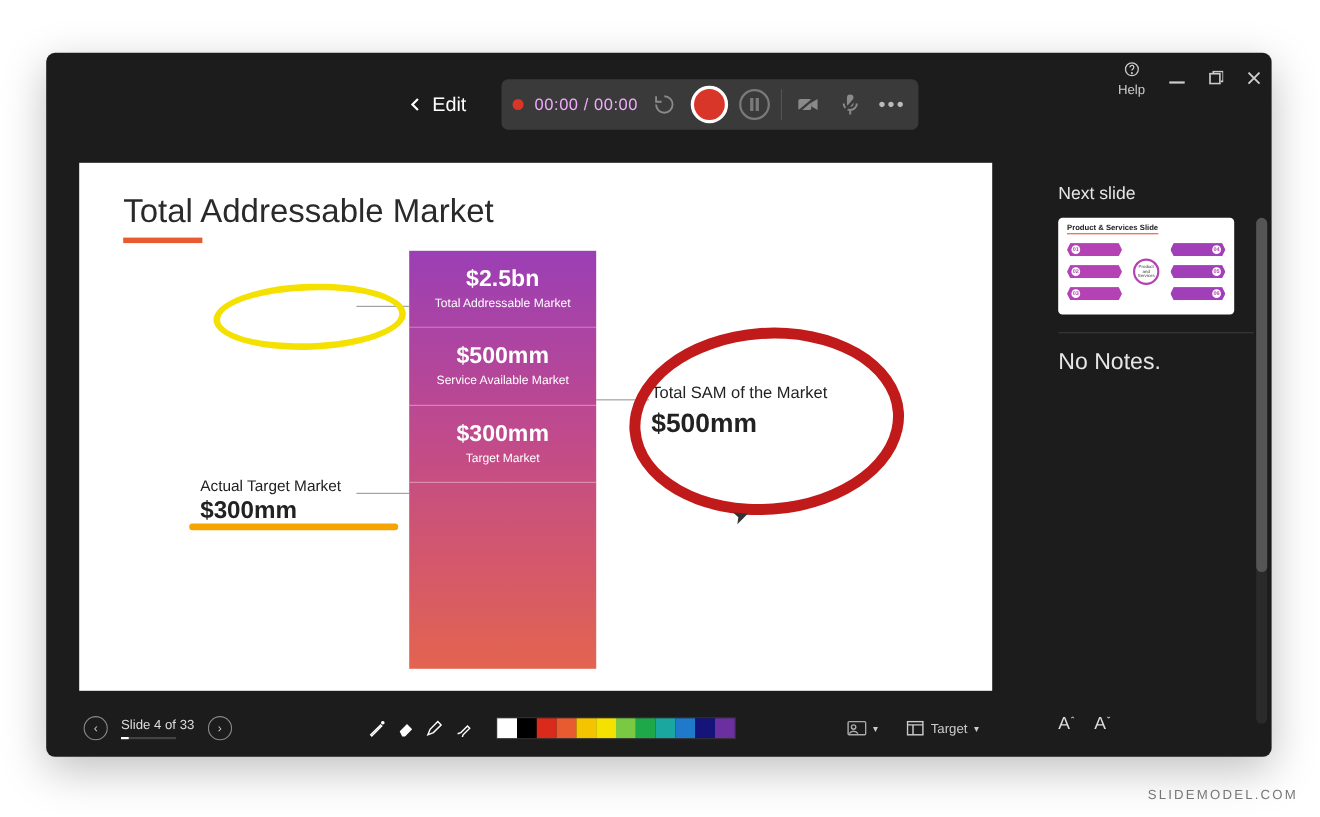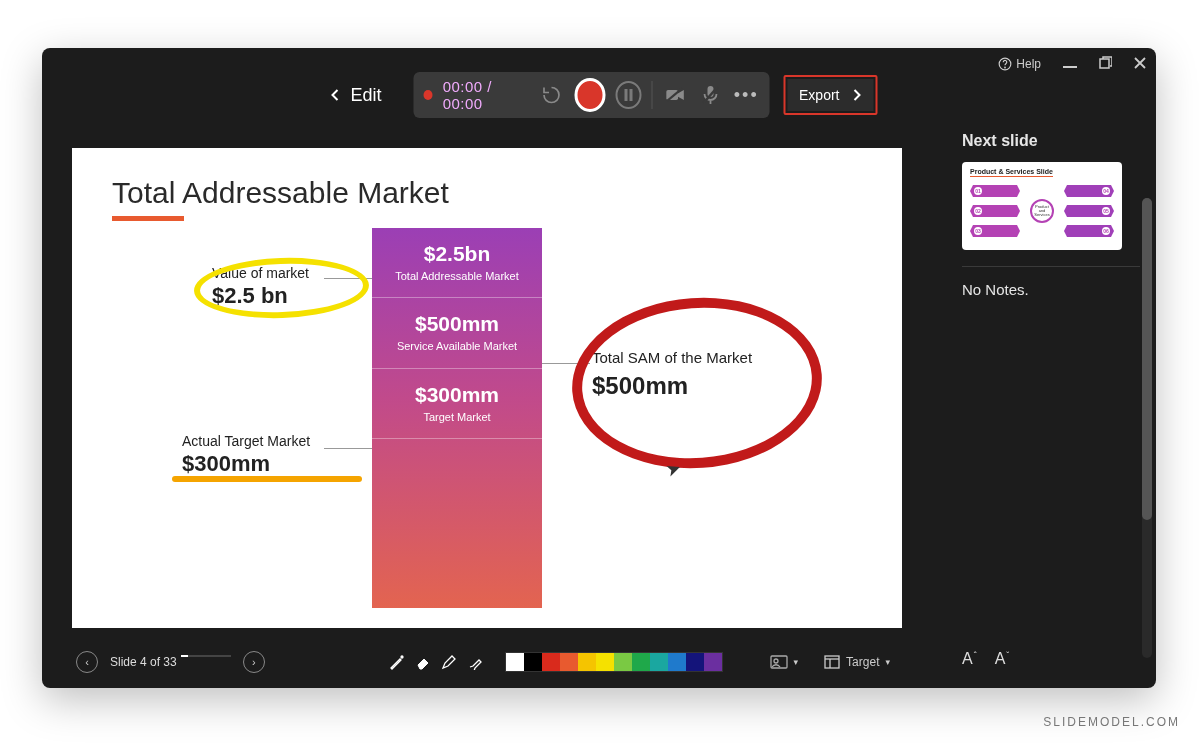--- a/index.html
+++ b/index.html
@@ -1,45 +1,45 @@
 <!DOCTYPE html>
 <html><head>
 <meta charset="utf-8">
 <style>
   * { margin: 0; padding: 0; box-sizing: border-box; font-family: "Segoe UI", sans-serif; }
   body { background: #fff; width: 1200px; height: 743px; position: relative; }
   .app-frame { position: absolute; left: 42px; top: 48px; width: 1114px; height: 640px; background: #1c1c1c; border-radius: 8px; box-shadow: 0 12px 40px rgba(0,0,0,0.25); overflow: hidden; }
   .titlebar-btns { position: absolute; right: 10px; top: 8px; display: flex; gap: 22px; align-items: center; color: #ccc; font-size: 12px; }
-  .help { display: flex; align-items: center; gap: 4px; cursor: pointer; }
+  .help { display: flex; align-items: center; gap: 4px; cursor: pointer; flex-direction: column; }
 
   
   .toolbar { position: absolute; top: 24px; left: 50%; transform: translateX(-50%); display: flex; align-items: center; gap: 14px; }
   .edit-btn { display: flex; align-items: center; gap: 10px; color: #fff; font-size: 18px; padding: 6px 18px 6px 10px; border-radius: 4px; cursor: pointer; }
   .rec-bar { display: flex; align-items: center; gap: 10px; background: #3a3a3a; border-radius: 6px; padding: 6px 10px; }
   .time { color: #f0abfc; font-size: 15px; letter-spacing: .5px; }
   .rec-dot { width: 10px; height: 10px; background: #d9362a; border-radius: 50%; }
   .icon-btn { width: 28px; height: 28px; display:flex; align-items:center; justify-content:center; color:#8a8a8a; border-radius:4px; cursor:pointer; }
   .big-record { width: 34px; height: 34px; border-radius: 50%; background: #d9362a; border: 3px solid #fff; display:flex; align-items:center; justify-content:center; cursor:pointer; }
   .pause-ring { width: 28px; height: 28px; border: 2px solid #7a7a7a; border-radius: 50%; display:flex; align-items:center; justify-content:center; color:#7a7a7a; }
   .divider { width: 1px; height: 28px; background: #555; }
   .export-wrap { border: 2px solid #d9362a; padding: 2px; border-radius: 2px; }
   .export-btn { display:flex; align-items:center; gap:12px; color:#fff; font-size:14px; padding:8px 12px; background:#2c2c2c; cursor:pointer; }
 
   
   .right-panel { position:absolute; right:0; top:50px; width:210px; bottom:0; padding:34px 16px 16px 16px; color:#e6e6e6; }
-  .right-panel h3 { font-weight: 700; font-size: 16px; margin-bottom: 12px; }
+  .right-panel h3 { font-weight: 400; font-size: 16px; margin-bottom: 12px; margin-top: 36px; }
   .thumb { width: 160px; height: 88px; background:#fff; border-radius:4px; padding:6px 8px; font-size:6px; color:#333; position:relative; }
   .thumb-title { color:#222; font-size:7px; font-weight:600; border-bottom:1.5px solid #e85a2f; display:inline-block; padding-bottom:1px; margin-bottom:6px;}
   .hex-row { display:flex; align-items:center; justify-content:space-between; margin:2px 0;}
   .hex { width:50px; height:12px; background:#b442b4; clip-path: polygon(6% 0,94% 0,100% 50%,94% 100%,6% 100%,0 50%); display:flex; align-items:center; gap:3px; padding:0 4px; color:#fff; font-size:5px;}
   .hex.r { flex-direction: row-reverse; background:#a03fb8;}
   .hex .n { width:8px;height:8px;border-radius:50%;background:#fff;color:#b442b4;display:flex;align-items:center;justify-content:center;font-size:5px;font-weight:700;}
   .thumb-center { width:24px;height:24px;border:2px solid #b442b4;border-radius:50%; font-size:4px; text-align:center; display:flex;align-items:center;justify-content:center; line-height:1;}
   .sep { height:1px; background:#3a3a3a; margin:16px 0 14px;}
-  .notes { font-size:15px; color:#e6e6e6; font-weight:400;}
+  .notes { font-size:21px; color:#e6e6e6; font-weight:400;}
   .scroll-track { position:absolute; right:4px; top:100px; bottom:30px; width:10px; background:#2a2a2a; border-radius:5px;}
   .scroll-thumb { position:absolute; top:0; left:0; right:0; height:70%; background:#555; border-radius:5px;}
   .font-btns { position:absolute; bottom:20px; left:16px; display:flex; gap:18px; color:#ddd; font-size:16px;}
   .font-btns span { cursor:pointer; display:flex; align-items:flex-start; gap:1px;}
 
   
   .canvas { position:absolute; left:30px; top:100px; width:830px; height:480px; background:#fff; }
   .slide-title { font-size:30px; color:#2a2a2a; font-weight:400; margin:28px 0 4px 40px;}
   .underline { width:72px; height:5px; background:#e85a2f; margin-left:40px; margin-top:6px;}
 
@@ -138,28 +138,20 @@
         </span>
       <span class="icon-btn">
           <svg width="16" height="20" viewBox="0 0 16 20" fill="#8a8a8a">
             <rect x="5" y="1" width="6" height="11" rx="3"></rect>
             <path d="M2 9a6 6 0 0012 0M8 15v4" stroke="#8a8a8a" stroke-width="1.8" fill="none"></path>
             <line x1="1" y1="18" x2="15" y2="2" stroke="#3a3a3a" stroke-width="2.5"></line>
           </svg>
         </span>
       <span class="icon-btn" style="font-size:18px;color:#bbb;letter-spacing:2px;">•••</span>
     </div>
-    <div class="export-wrap">
-      <div class="export-btn">
-        <span>Export</span>
-        <svg width="10" height="14" viewBox="0 0 10 14" fill="none" stroke="#fff" stroke-width="2">
-            <path d="M3 2l5 5-5 5"></path>
-          </svg>
-      </div>
-    </div>
   </div>
 
   <div class="right-panel">
     <h3>Next slide</h3>
     <div class="thumb">
       <div class="thumb-title">Product &amp; Services Slide</div>
       <div class="hex-row">
           <div class="hex">
             <span class="n">01</span>
           </div>
@@ -208,24 +200,20 @@
       <div class="sec">
           <div class="big">$500mm</div>
           <div class="sm">Service Available Market</div>
         </div>
       <div class="sec">
           <div class="big">$300mm</div>
           <div class="sm">Target Market</div>
         </div>
     </div>
 
-    <div class="left-block" style="left:140px; top:117px;">
-      <div class="lbl">Value of market</div>
-      <div class="val">$2.5 bn</div>
-    </div>
     <div class="left-block" style="left:110px; top:285px;">
       <div class="lbl">Actual Target Market</div>
       <div class="val">$300mm</div>
     </div>
     <div class="right-block">
       <div class="lbl">Total SAM of the Market</div>
       <div class="val">$500mm</div>
     </div>
 
     <div class="connector" style="left:252px;top:130px;width:48px;"></div>
@@ -233,21 +221,21 @@
     <div class="connector" style="left:470px;top:215px;width:48px;"></div>
 
     <div class="yellow-circle"></div>
     <div class="orange-line"></div>
     <div class="red-oval"></div>
     <div class="cursor-arrow">➤</div>
   </div>
 
   <div class="bottom-bar">
     <div class="nav-circle">‹</div>
-    <div style="display:flex;flex-direction:row;gap:4px;">
+    <div style="display:flex;flex-direction:column;gap:4px;">
       <span>Slide 4 of 33</span>
       <div class="progress"></div>
     </div>
     <div class="nav-circle">›</div>
 
     <div class="ink-tools">
       <span class="t">
           <svg width="16" height="16" viewBox="0 0 16 16" stroke="#fff" fill="none" stroke-width="1.3">
             <path d="M2 14l9-9 1 1-9 9z"></path>
             <circle cx="13" cy="3" r="1" fill="#fff"></circle>

